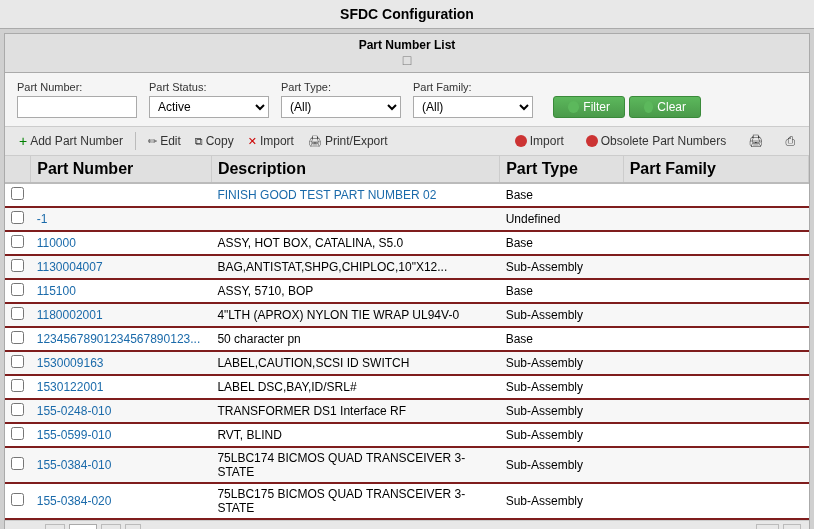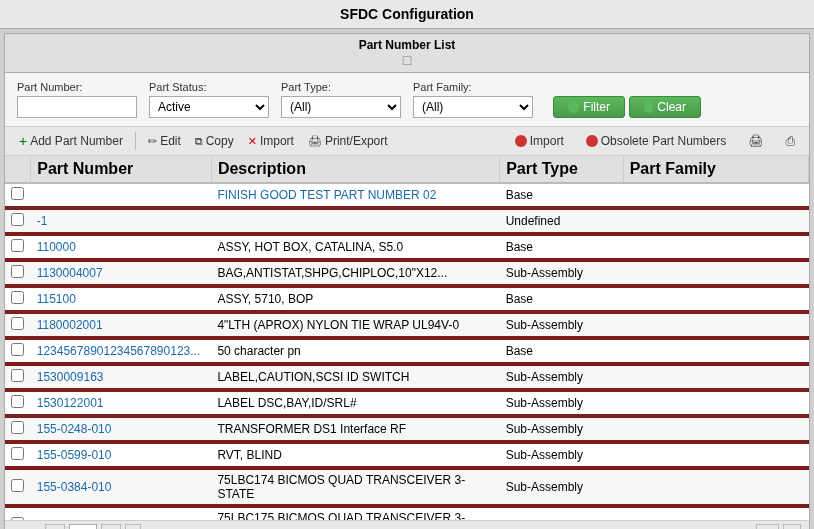--- a/index.html
+++ b/index.html
@@ -147,21 +147,21 @@
     thead th {
       text-align: left;
       padding: 4px 6px;
       font-weight: bold;
       font-size: 16px;
       border-right: 1px solid #ccc;
       white-space: nowrap;
     }
     thead th:first-child { width: 22px; }
     tbody tr {
-      border-bottom: 4px solid #7f1d1d;
+      border-bottom: 2px solid #7f1d1d;
       background: white;
     }
     tbody tr:nth-child(even) { background: #f7f7f7; }
     tbody td {
       padding: 3px 6px;
       font-size: 12px;
       vertical-align: middle;
     }
     .col-check { width: 22px; }
     .col-part { width: 160px; }

